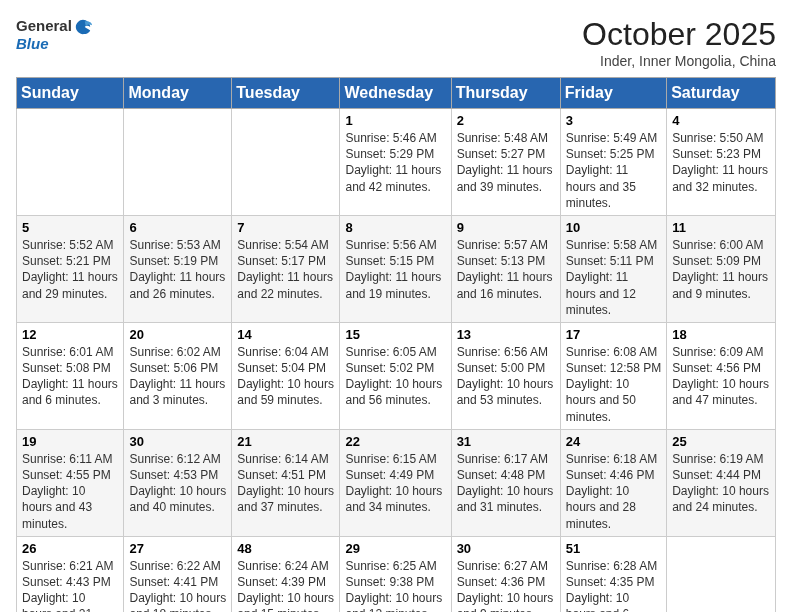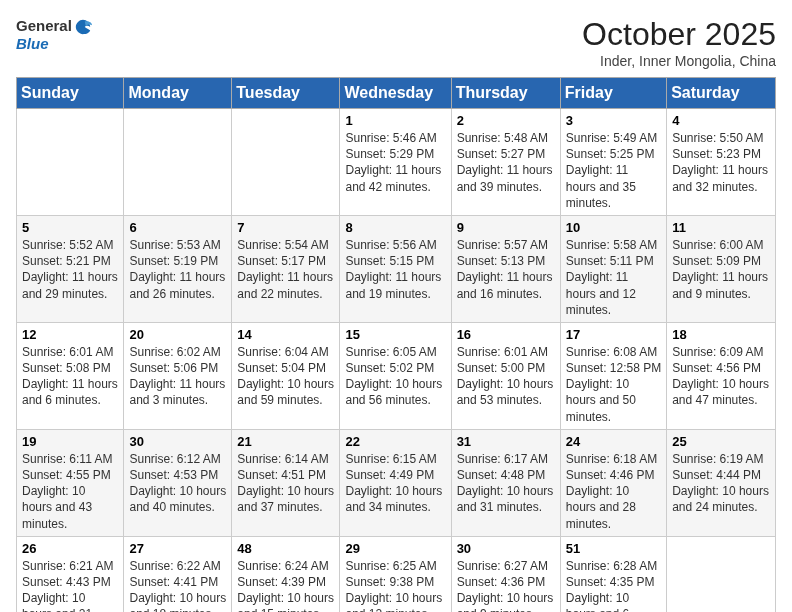--- a/index.html
+++ b/index.html
@@ -216,22 +216,22 @@
 Sunset: 5:04 PM
 Daylight: 10 hours and 59 minutes.</div>
         </td>
         <td>
           <span class="day-num">15</span>
           <div class="day-info">Sunrise: 6:05 AM
 Sunset: 5:02 PM
 Daylight: 10 hours and 56 minutes.</div>
         </td>
         <td>
-          <span class="day-num">16</span>
-          <div class="day-info">Sunrise: 6:01 AM
+          <span class="day-num">13</span>
+          <div class="day-info">Sunrise: 6:56 AM
 Sunset: 5:00 PM
 Daylight: 10 hours and 53 minutes.</div>
         </td>
         <td>
           <span class="day-num">17</span>
           <div class="day-info">Sunrise: 6:08 AM
 Sunset: 12:58 PM
 Daylight: 10 hours and 50 minutes.</div>
         </td>
         <td>

